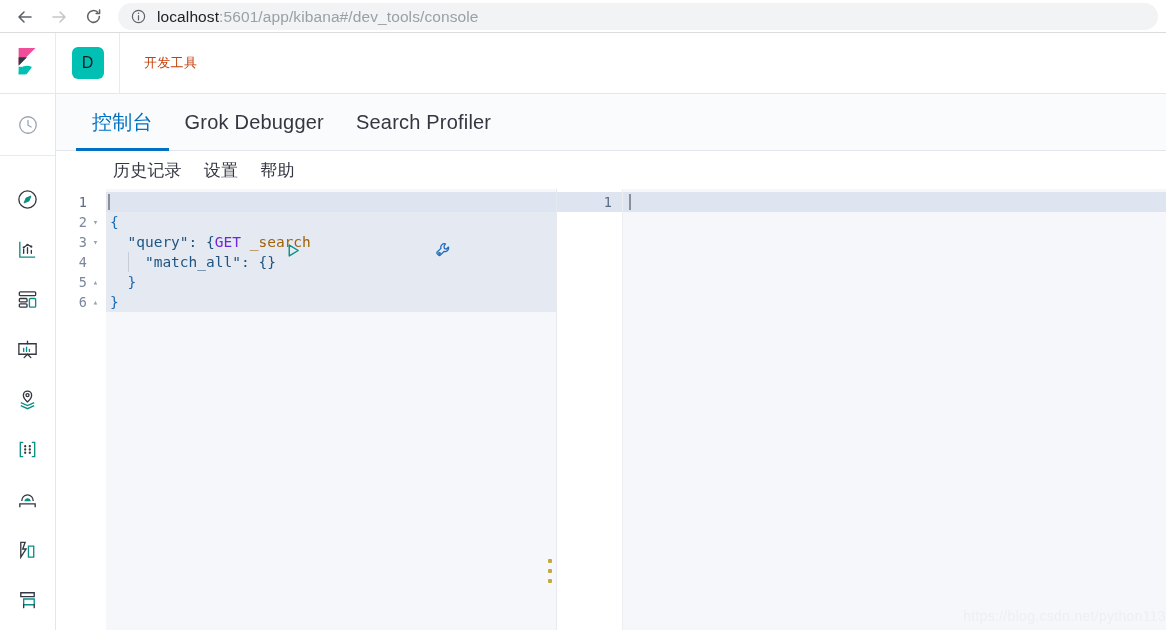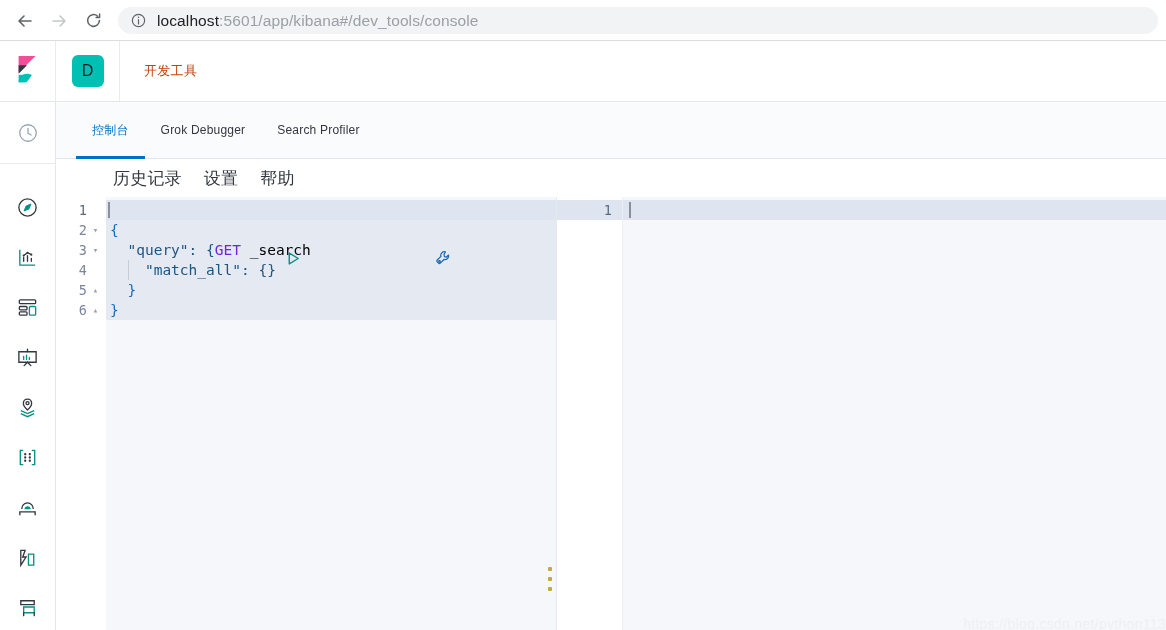--- a/index.html
+++ b/index.html
@@ -6,21 +6,21 @@
   html,body { width:1166px; height:630px; overflow:hidden; }
   body {
     font-family:"Liberation Sans", sans-serif;
     background:#ffffff;
     color:#343741;
     -webkit-font-smoothing:antialiased;
   }
 
   
   .browser-bar {
-    height:41px;
+    height:33px;
     background:#ffffff;
     display:flex;
     align-items:center;
     padding:8px 8px;
     position:relative;
   }
   .browser-bar::after {
     content:"";
     position:absolute;
     left:0; right:0; bottom:0;
@@ -152,21 +152,21 @@
     display:flex;
     align-items:stretch;
     padding-left:20px;
     background:#fafbfd;
     border-bottom:1px solid #e3e6ec;
   }
   .tab {
     display:flex;
     align-items:center;
     padding:0 16px;
-    font-size:12px;
+    font-size:20px;
     color:#343741;
     position:relative;
     letter-spacing:0.2px;
   }
   .tab.active { color:#0071c2; }
   .tab.active::after {
     content:"";
     position:absolute;
     left:0; right:0; bottom:-1px;
     height:3px;
@@ -250,21 +250,21 @@
     height:20px;
     line-height:20px;
     font-family:"DejaVu Sans Mono", monospace;
     font-size:14.5px;
     color:#1f5582;
     white-space:pre;
     padding-left:4px;
   }
   .cline.current { background:#dfe5f0; }
   .tok-method { color:#6d28d9; }
-  .tok-path  { color:#000000; }
+  .tok-path  { color:#a16207; }
   .tok-brace { color:#1e6bb8; }
   .tok-str   { color:#1f5582; }
   .caret {
     position:absolute;
     left:2px; top:2px;
     width:2px; height:16px;
     background:#8a8f99;
   }
   .indent-guide {
     position:absolute;

